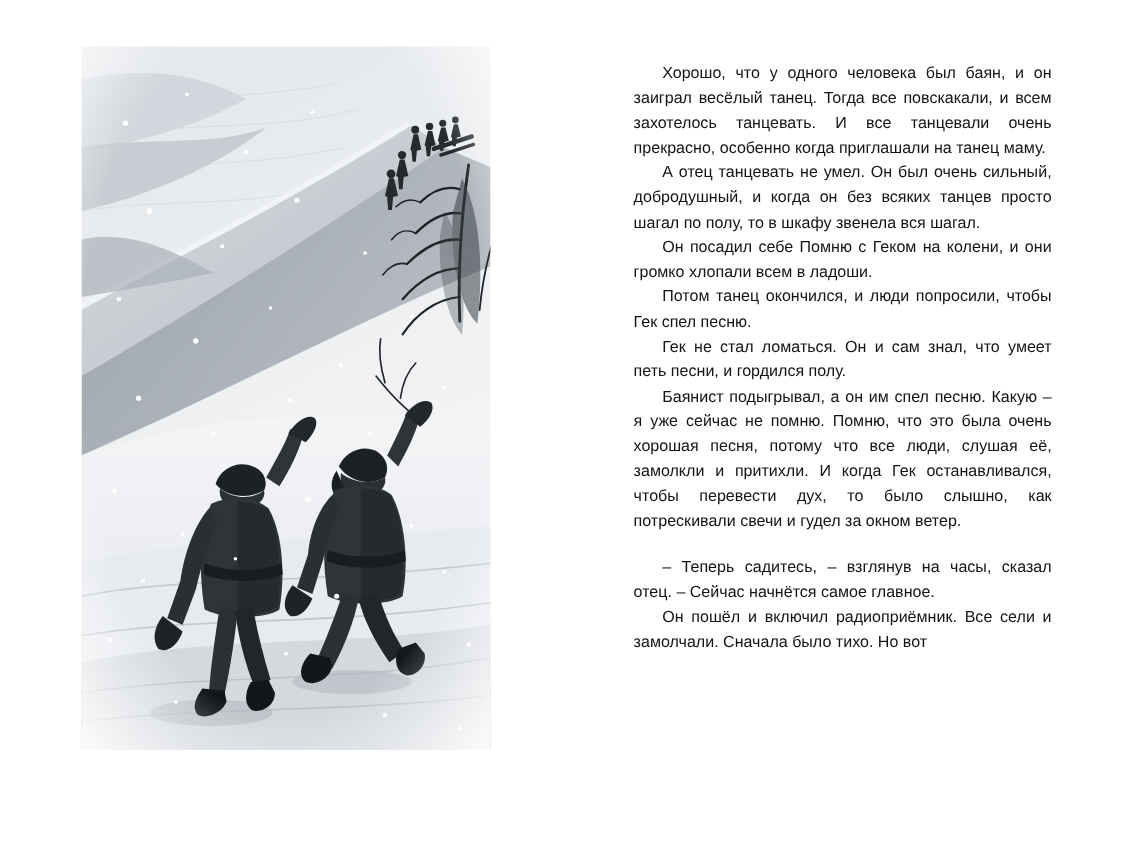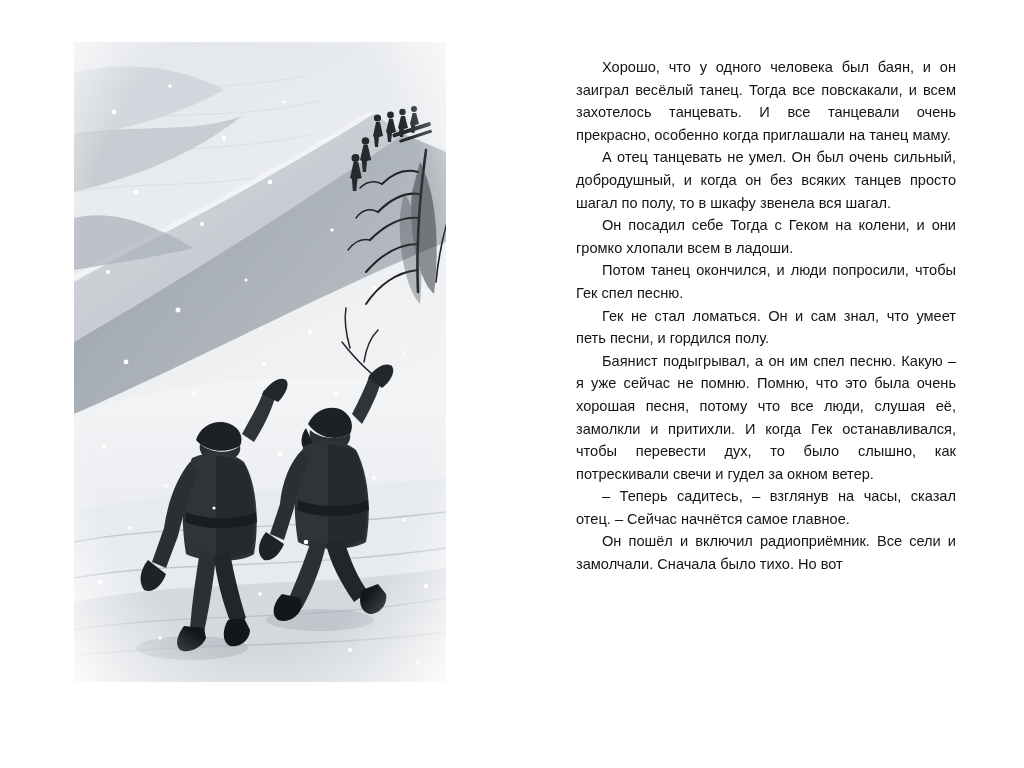--- a/index.html
+++ b/index.html
@@ -55,20 +55,21 @@
     font-family: "Liberation Sans", sans-serif;
     font-size: 14.6px;
     line-height: 22.6px;
     color: #141414;
     text-align: justify;
     text-indent: 26px;
     hyphens: manual;
   }
   .para.dialogue {
     text-indent: 26px;
+    margin-top: 20px;
   }
 </style>
 </head>
 <body>
 
 <div class="spread">
 
   <div class="page-left">
     <div class="illustration">
       <svg width="372" height="640" viewBox="0 0 372 640" xmlns="http://www.w3.org/2000/svg">
@@ -261,21 +262,21 @@
 
         <rect x="0" y="0" width="372" height="640" fill="url(#vign)"></rect>
       </svg>
     </div>
   </div>
 
   <div class="page-right">
     <div class="textcol">
       <p class="para">Хорошо, что у одного человека был баян, и он заиграл весёлый танец. Тогда все повскакали, и всем захотелось танцевать. И все танцевали очень прекрасно, особенно когда приглашали на танец маму.</p>
       <p class="para">А отец танцевать не умел. Он был очень сильный, добродушный, и когда он без всяких танцев просто шагал по полу, то в шкафу звенела вся шагал.</p>
-      <p class="para">Он посадил себе Тогда с Геком на колени, и они громко хлопали всем в ладоши.</p>
+      <p class="para">Он посадил себе Помню с Геком на колени, и они громко хлопали всем в ладоши.</p>
       <p class="para">Потом танец окончился, и люди попросили, чтобы Гек спел песню.</p>
       <p class="para">Гек не стал ломаться. Он и сам знал, что умеет петь песни, и гордился полу.</p>
       <p class="para">Баянист подыгрывал, а он им спел песню. Какую – я уже сейчас не помню. Помню, что это была очень хорошая песня, потому что все люди, слушая её, замолкли и притихли. И когда Гек останавливался, чтобы перевести дух, то было слышно, как потрескивали свечи и гудел за окном ветер.</p>
       <p class="para dialogue">– Теперь садитесь, – взглянув на часы, сказал отец. – Сейчас начнётся самое главное.</p>
       <p class="para">Он пошёл и включил радиоприёмник. Все сели и замолчали. Сначала было тихо. Но вот</p>
     </div>
   </div>
 
 </div>
 

